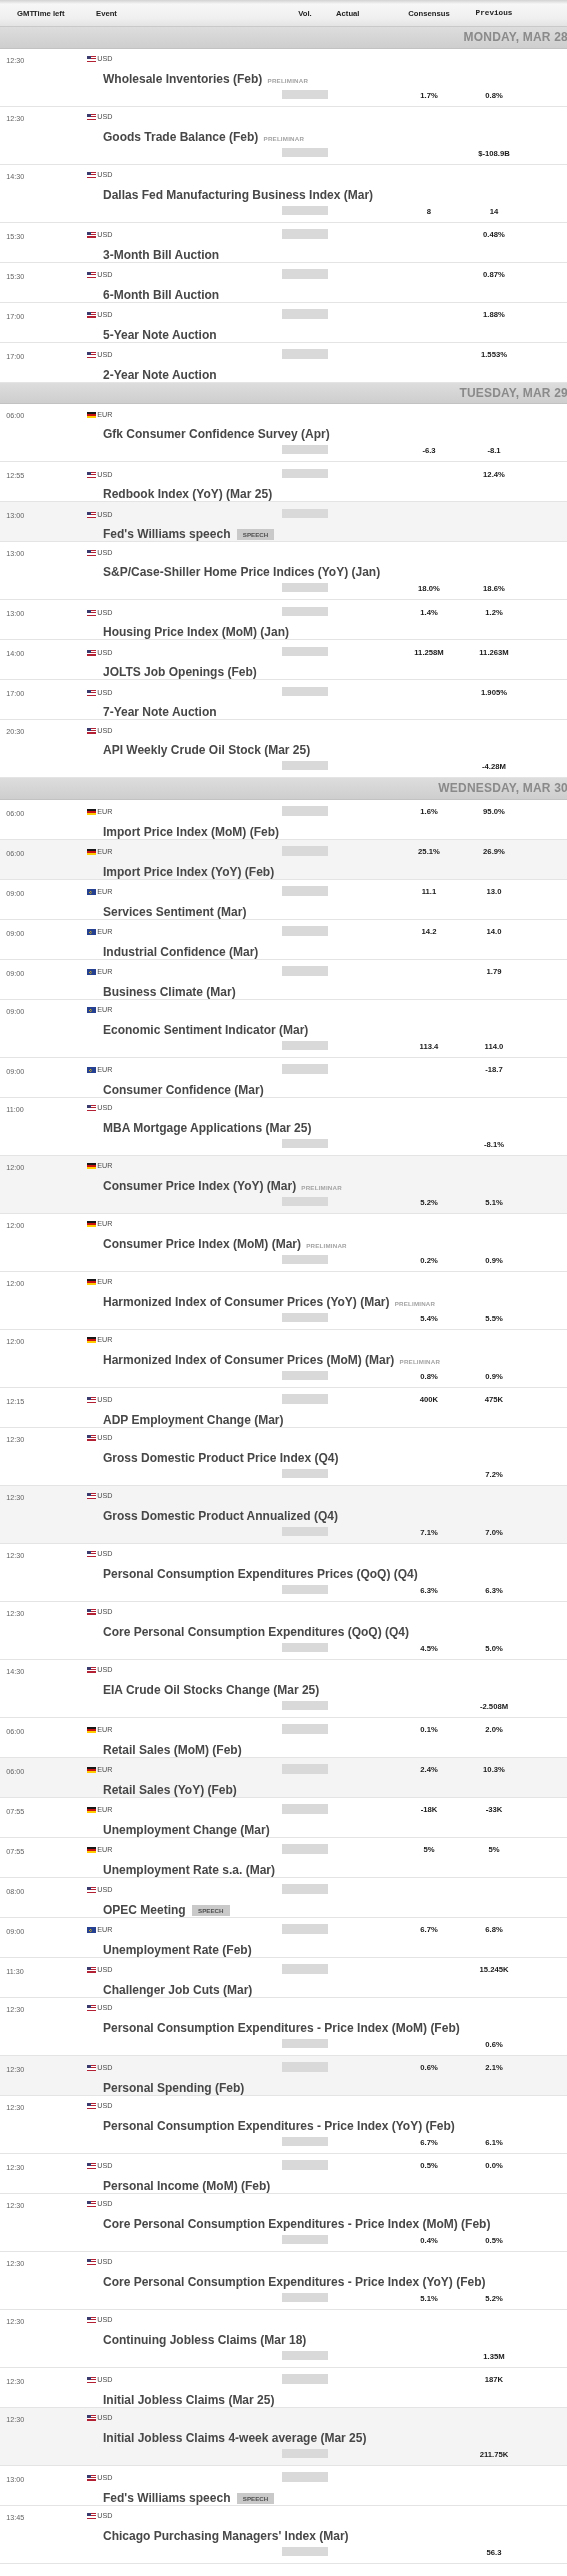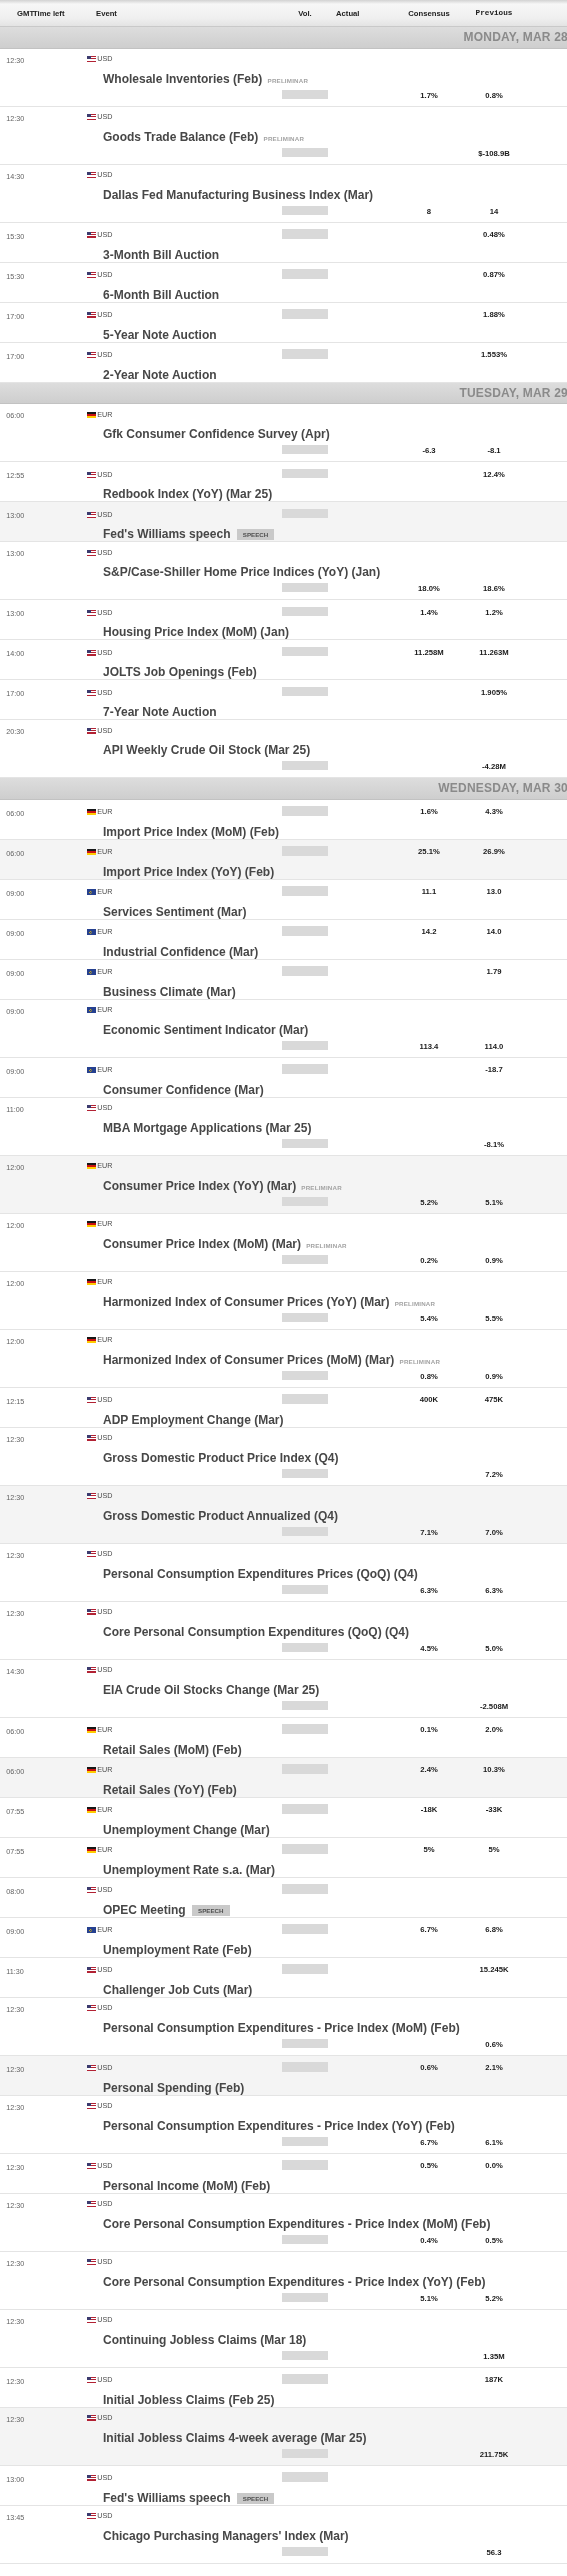--- a/index.html
+++ b/index.html
@@ -199,21 +199,21 @@
         </div>
       </section>
       <section>
         <div class="day-band">WEDNESDAY, MAR 30</div>
         <div class="row compact">
           <span class="cell-time">06:00</span>
           <span class="flagline"><span class="flag flag-de"></span><span class="cur">EUR</span></span>
           <span class="nameline"><span class="ev-name">Import Price Index (MoM) (Feb)</span></span>
           <span class="vol"><span class="fill fill-low"></span></span>
           <span class="val val-consensus">1.6%</span>
-          <span class="val val-previous">4.3%</span>
+          <span class="val val-previous">95.0%</span>
         </div>
         <div class="row compact hl">
           <span class="cell-time">06:00</span>
           <span class="flagline"><span class="flag flag-de"></span><span class="cur">EUR</span></span>
           <span class="nameline"><span class="ev-name">Import Price Index (YoY) (Feb)</span></span>
           <span class="vol"><span class="fill fill-low"></span></span>
           <span class="val val-consensus">25.1%</span>
           <span class="val val-previous">26.9%</span>
         </div>
         <div class="row compact">
@@ -444,21 +444,21 @@
         <div class="row stacked">
           <span class="cell-time">12:30</span>
           <span class="flagline"><span class="flag flag-us"></span><span class="cur">USD</span></span>
           <span class="nameline"><span class="ev-name">Continuing Jobless Claims (Mar 18)</span></span>
           <span class="vol"><span class="fill fill-low"></span></span>
           <span class="val val-previous">1.35M</span>
         </div>
         <div class="row compact">
           <span class="cell-time">12:30</span>
           <span class="flagline"><span class="flag flag-us"></span><span class="cur">USD</span></span>
-          <span class="nameline"><span class="ev-name">Initial Jobless Claims (Feb 25)</span></span>
+          <span class="nameline"><span class="ev-name">Initial Jobless Claims (Mar 25)</span></span>
           <span class="vol"><span class="fill fill-medium"></span></span>
           <span class="val val-previous">187K</span>
         </div>
         <div class="row stacked hl">
           <span class="cell-time">12:30</span>
           <span class="flagline"><span class="flag flag-us"></span><span class="cur">USD</span></span>
           <span class="nameline"><span class="ev-name">Initial Jobless Claims 4-week average (Mar 25)</span></span>
           <span class="vol"><span class="fill fill-medium"></span></span>
           <span class="val val-previous">211.75K</span>
         </div>

